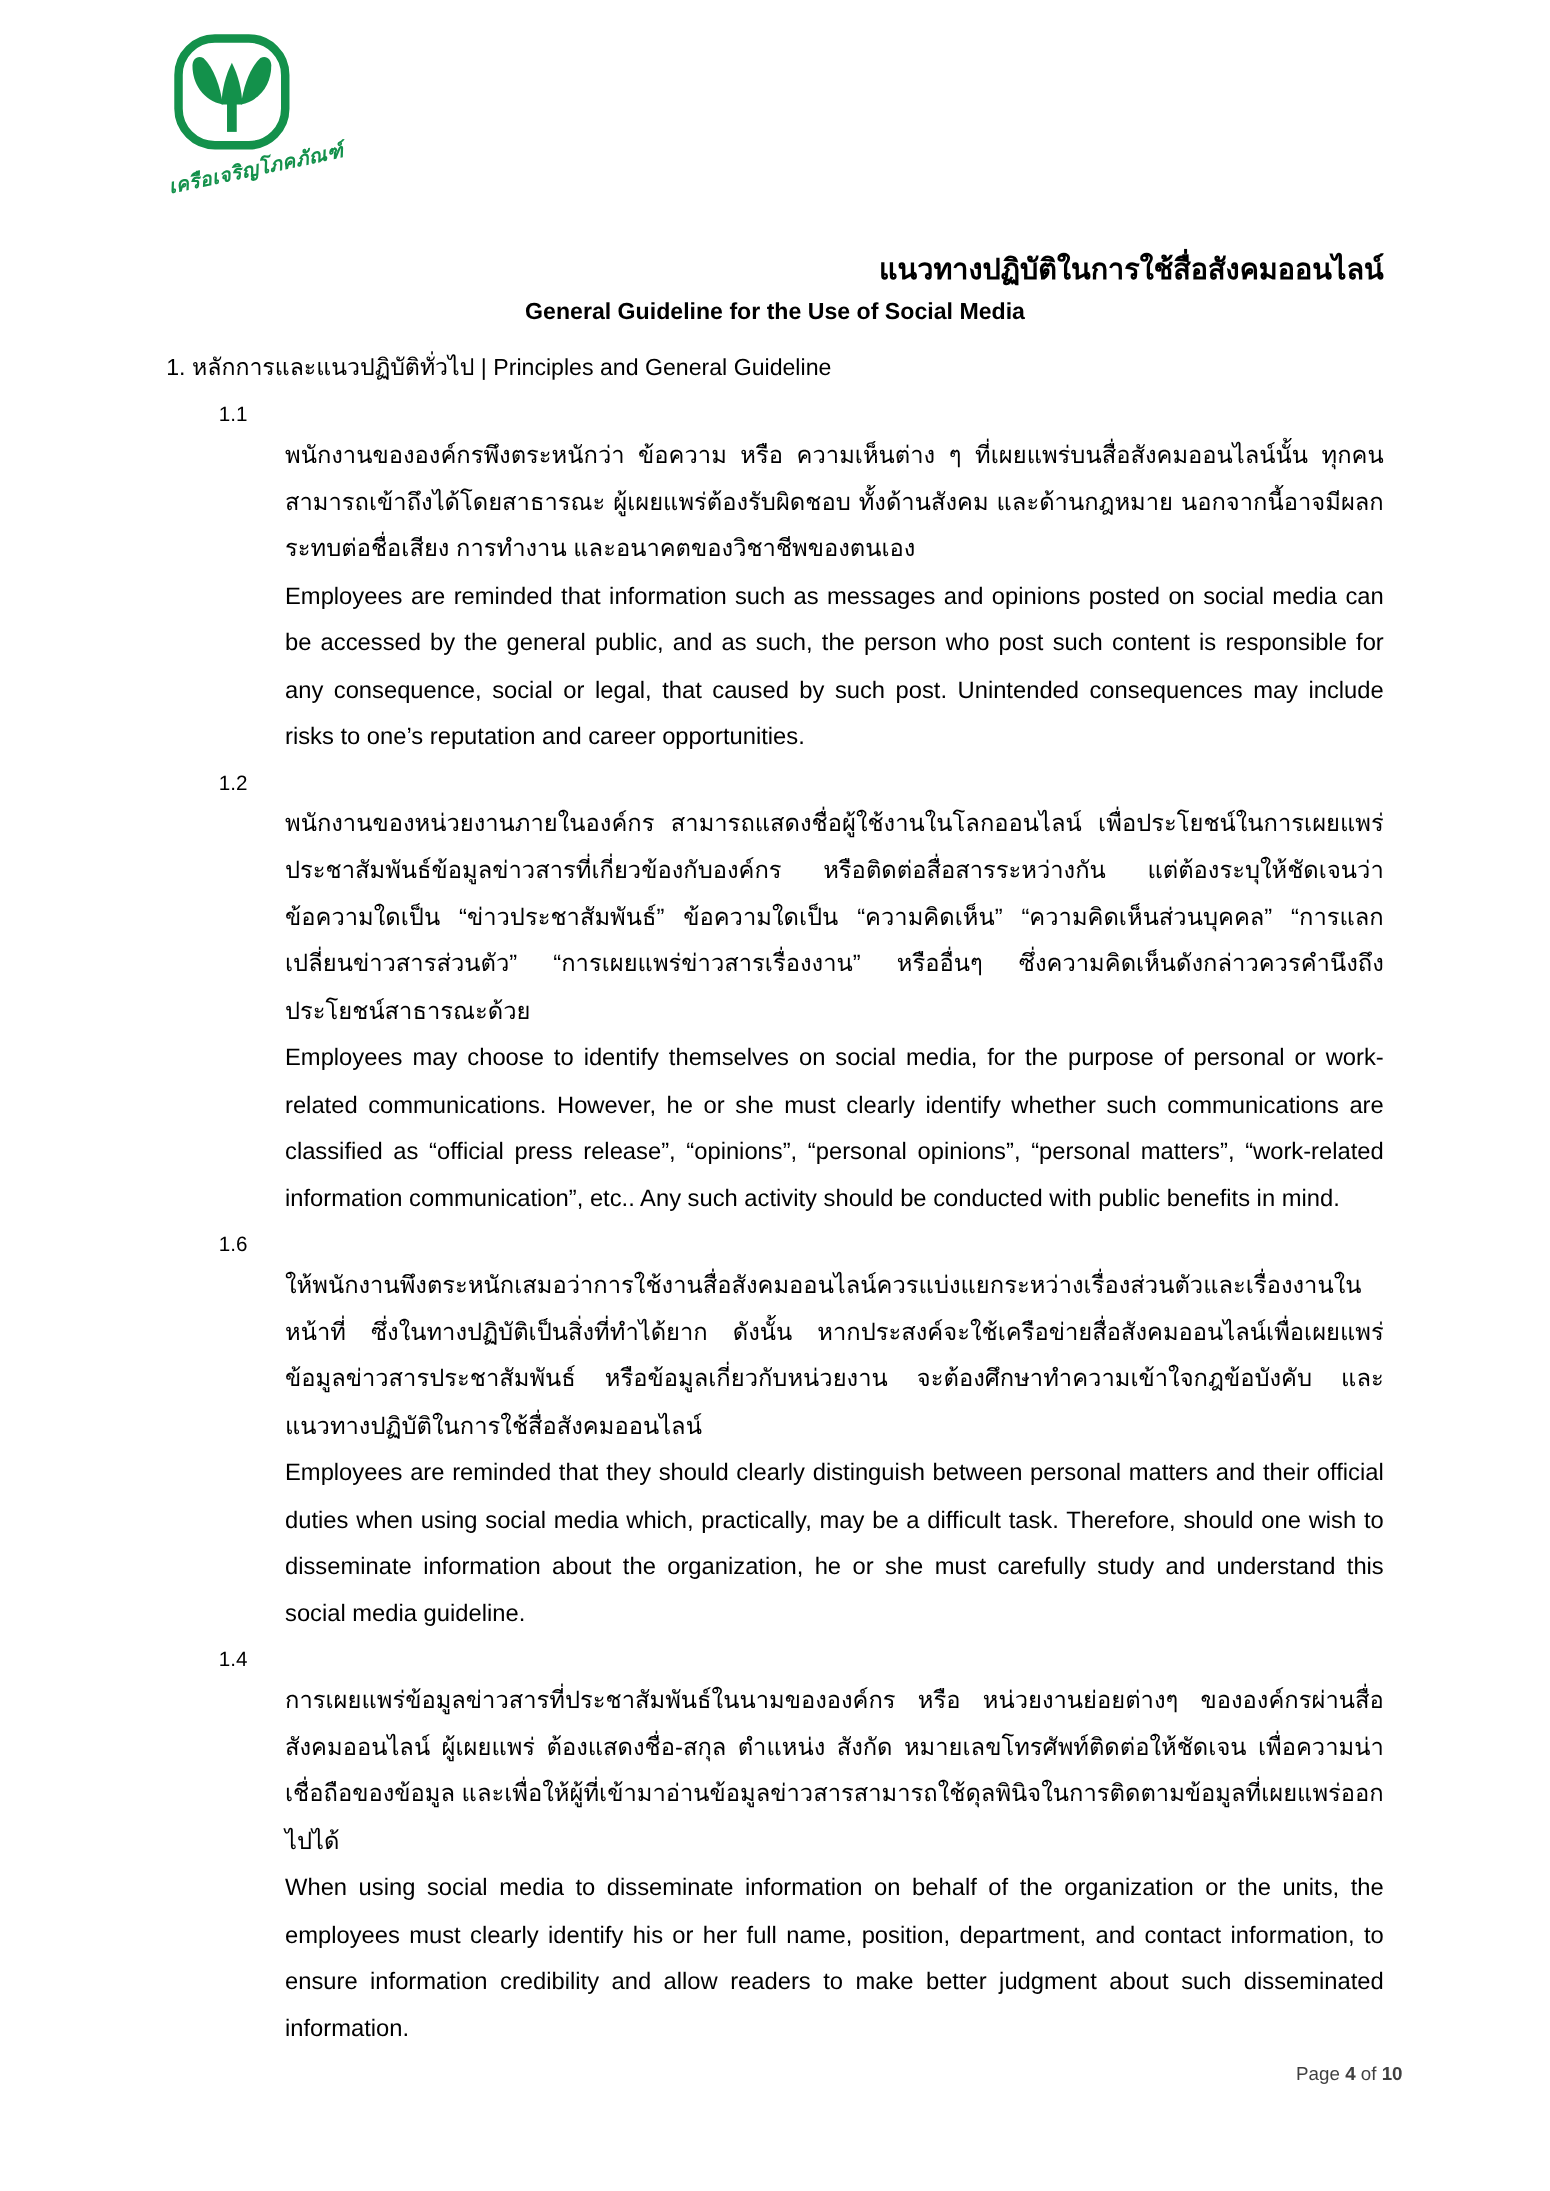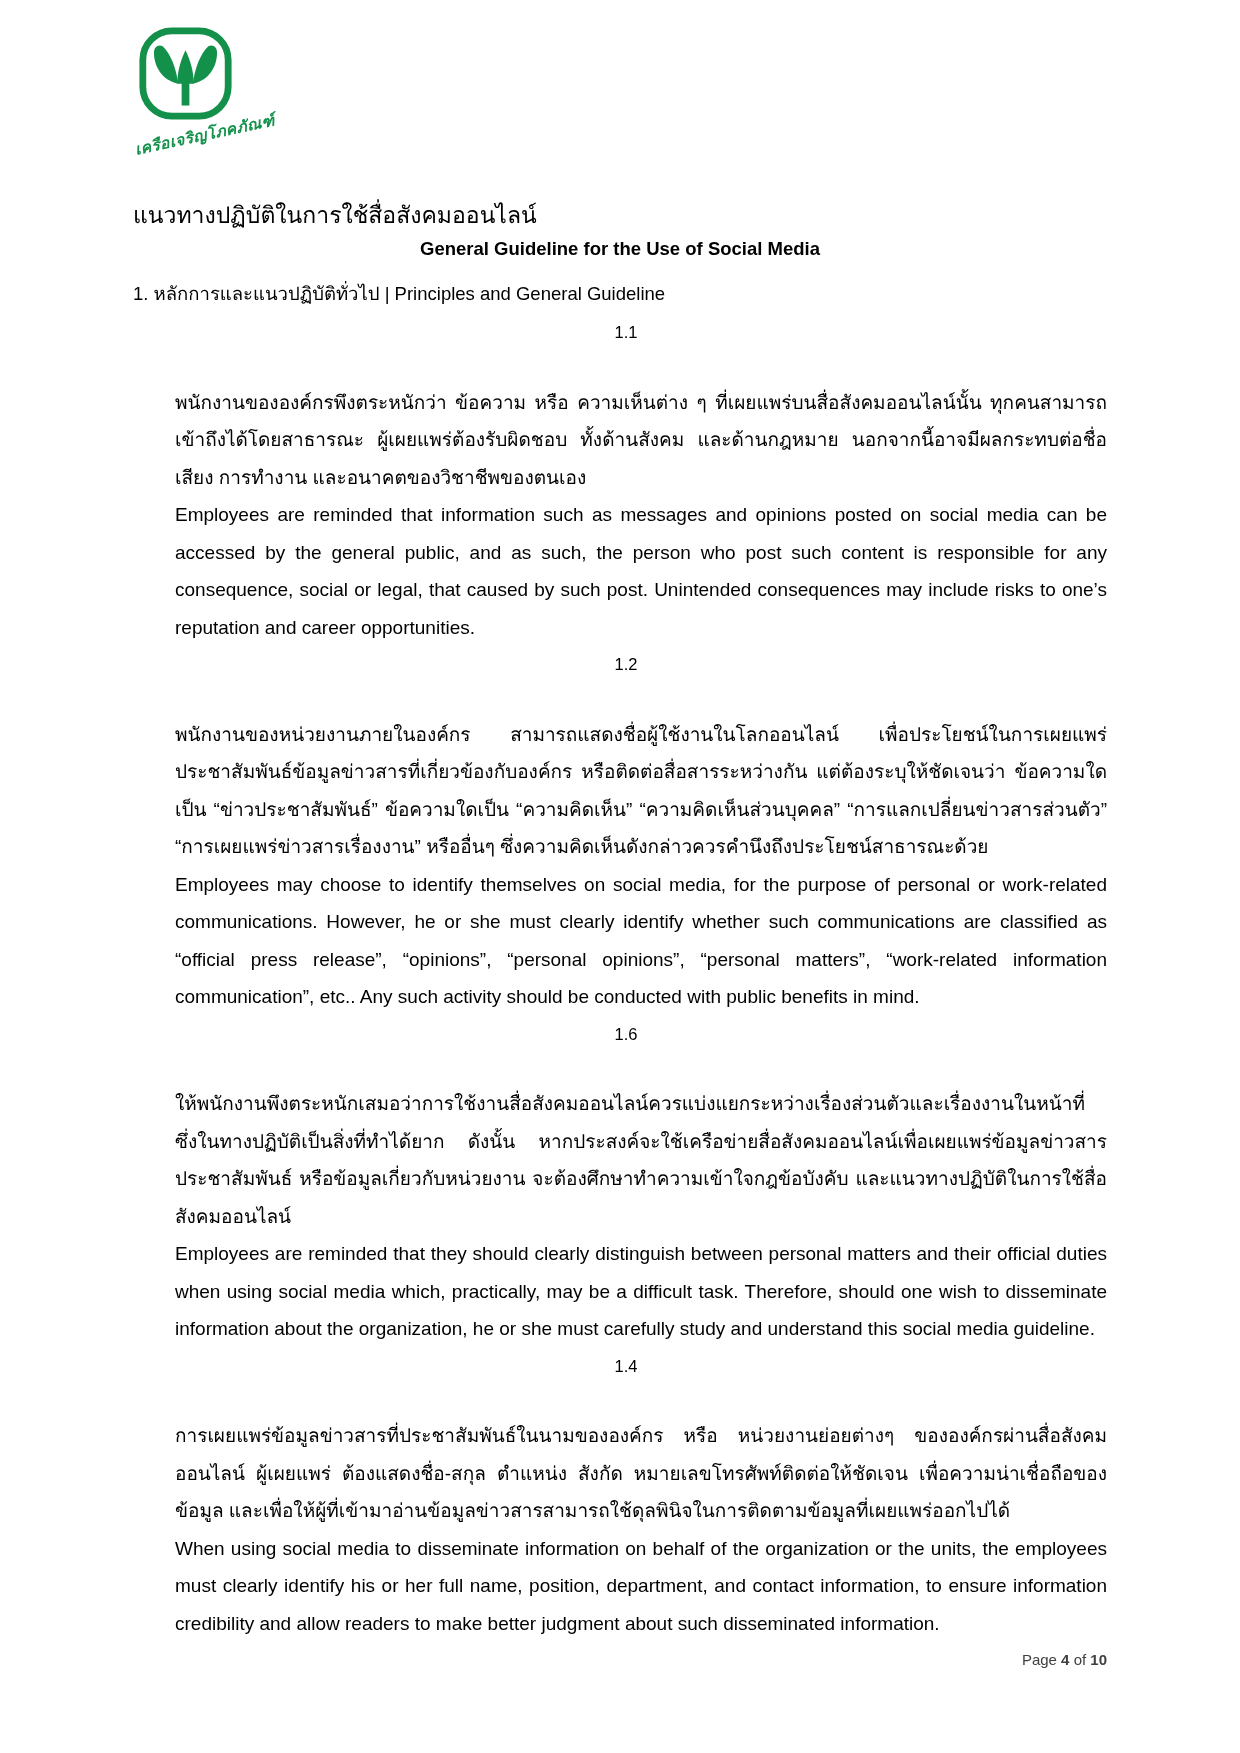--- a/index.html
+++ b/index.html
@@ -37,45 +37,44 @@
     font-weight: bold;
     font-style: italic;
     white-space: nowrap;
     transform: rotate(-12deg);
     transform-origin: left center;
     letter-spacing: 0.5px;
   }
   
   .doc-title-th {
     margin-top: 26px;
-    text-align: left;
-    font-weight: normal;
+    text-align: right;
+    font-weight: bold;
     font-size: 23px;
     line-height: 32px;
   }
   .doc-title-en {
     margin-top: 5px;
     text-align: center;
     font-weight: bold;
     font-size: 18.5px;
     line-height: 26px;
   }
   .section-heading {
     margin-top: 17px;
     font-weight: normal;
     font-size: 18.5px;
     line-height: 30px;
   }
   
   .items { margin-top: 5px; }
   .item {
     display: flex;
-    align-items: center;
+    align-items: flex-start;
     padding-left: 42px;
-    flex-direction: column;
   }
   .item-number {
     flex: none;
     width: 53px;
     font-size: 16.5px;
     line-height: 37.5px;
   }
   .item-body { flex: 1; min-width: 0; margin-top: 32px; }
   .para-th {
     font-size: 19px;
@@ -83,21 +82,21 @@
     text-align: justify;
   }
   .para-en {
     font-size: 19px;
     line-height: 37.5px;
     text-align: justify;
   }
   
   .footer {
     position: absolute;
-    right: 133px;
+    right: 118px;
     bottom: 85px;
     font-size: 15px;
     color: #3f3f3f;
   }
   .footer .strong { font-weight: bold; }
 </style>
 </head>
 <body>
 
 <div class="page">

